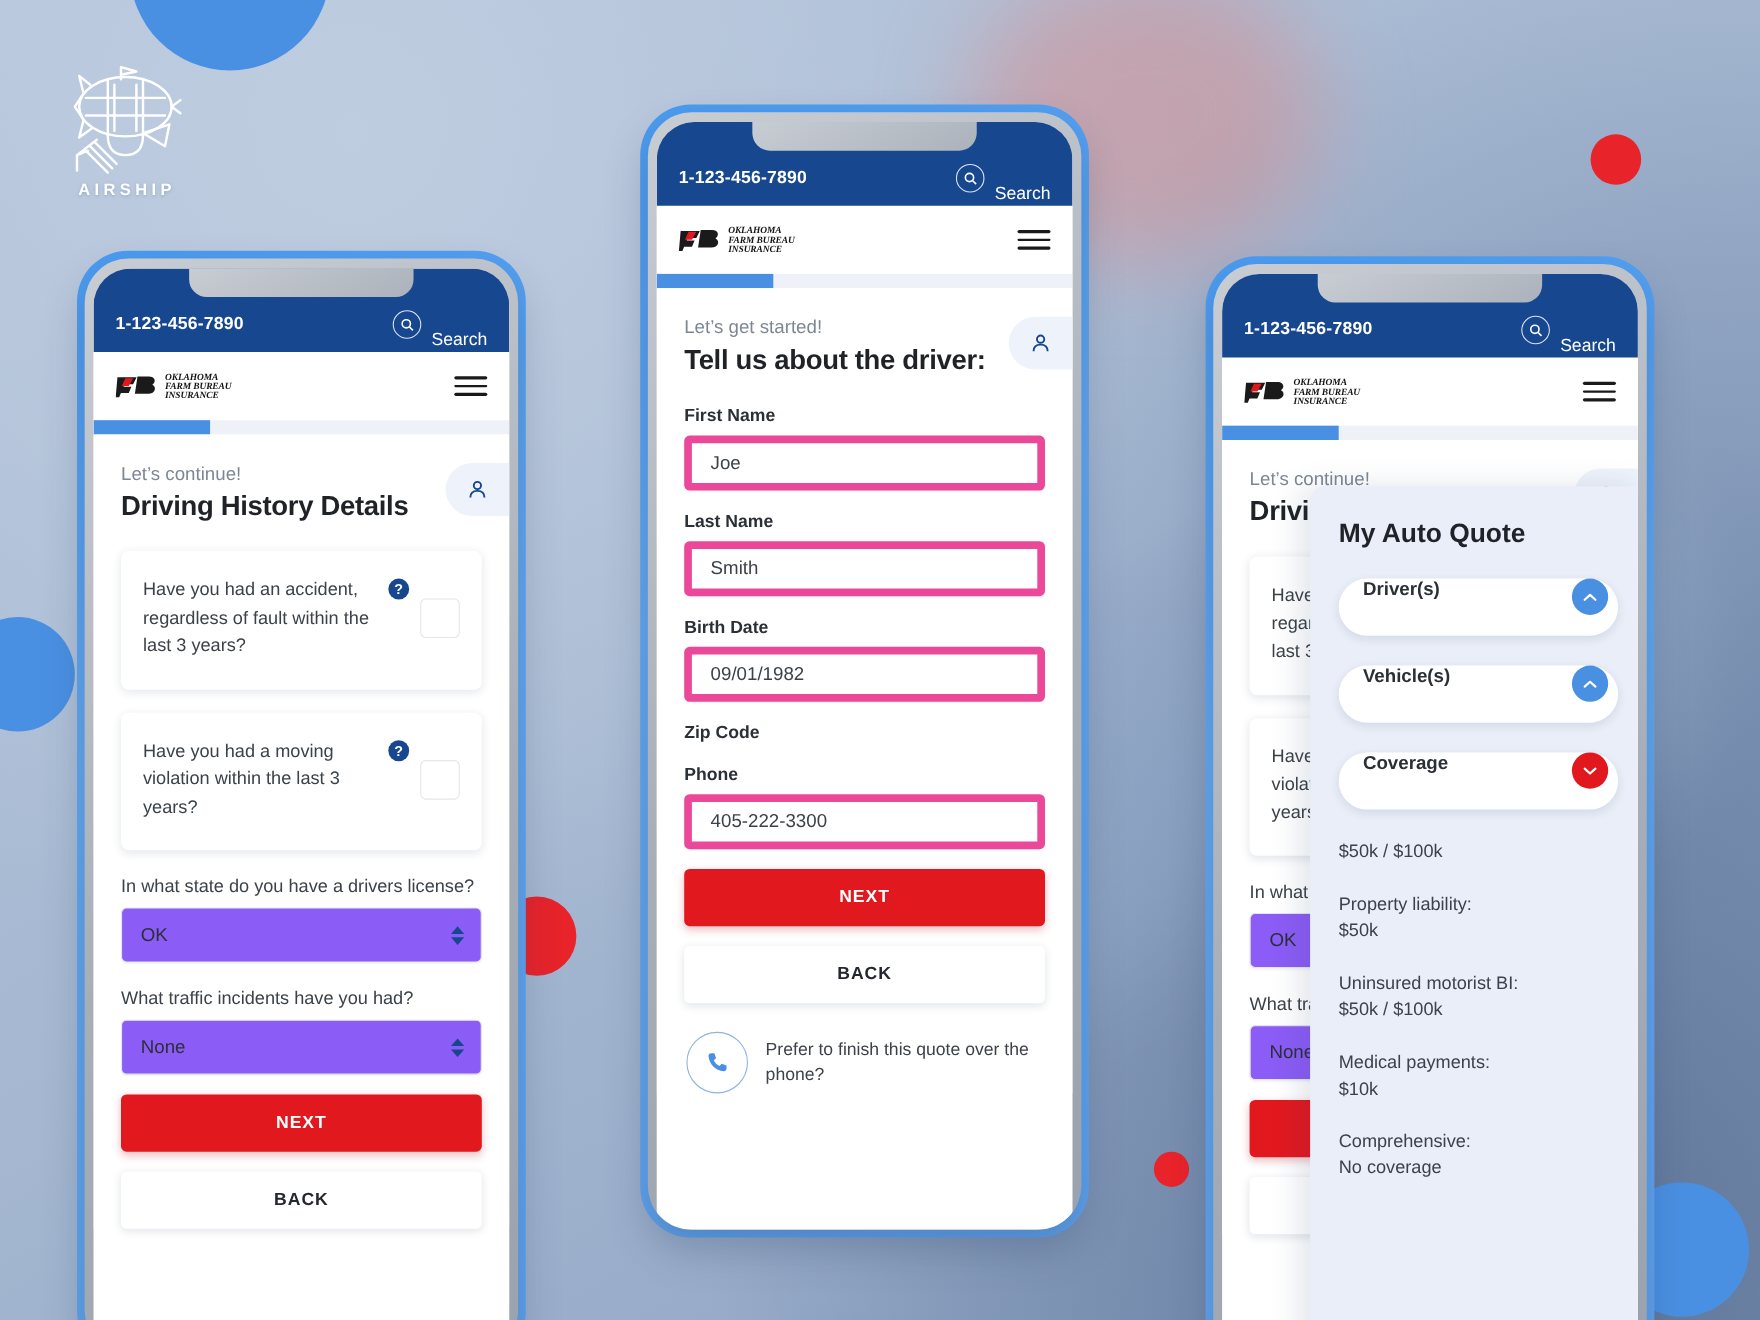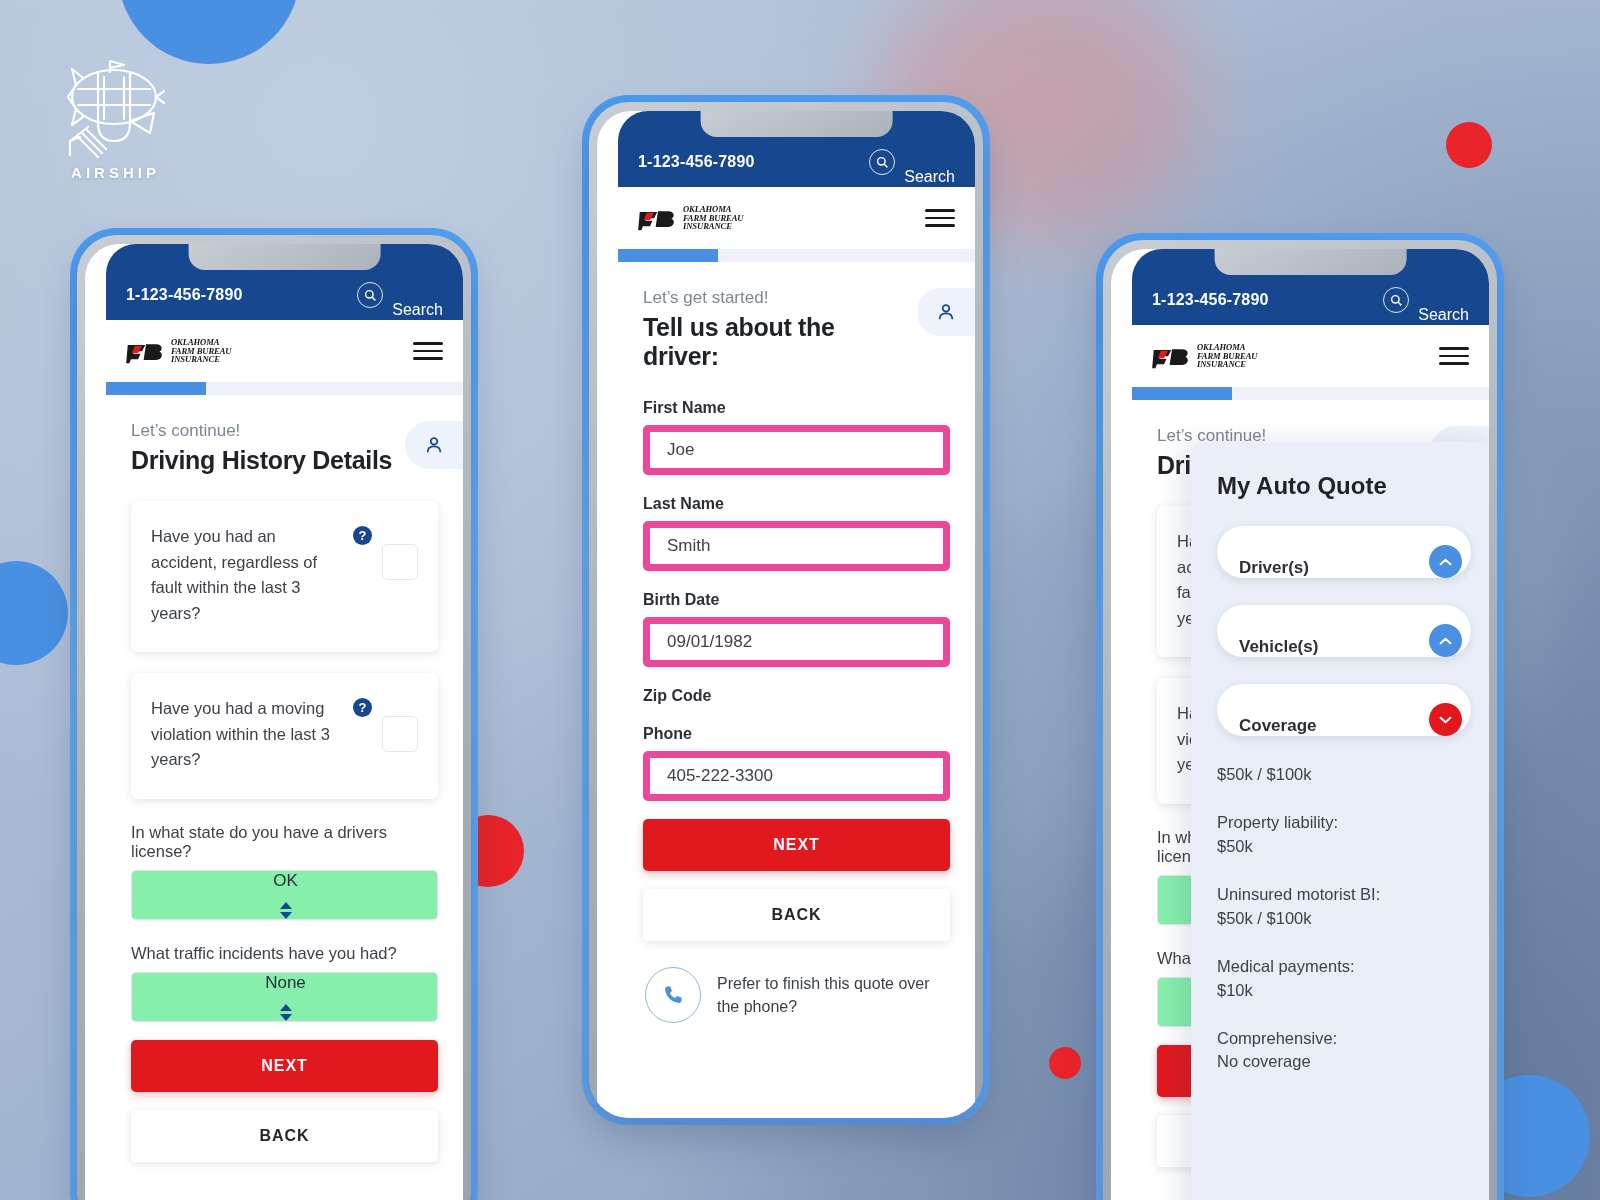--- a/index.html
+++ b/index.html
@@ -48,21 +48,21 @@
   .phone { position: absolute; border-radius: 46px; padding: 7px;
            background: linear-gradient(160deg,#4b9bf0,#63a8f2 40%,#5ea2ee); }
   .phone-bezel {
     border-radius: 40px; height: 100%; width: 100%;
     background: linear-gradient(150deg,#c8cdd4,#a8aeb7 55%,#9aa2ad);
     padding: 9px 8px 0 8px; overflow: hidden; position: relative;
     box-shadow: 0 18px 38px rgba(40,60,95,.28);
   }
   .screen {
     position: relative; height: 100%; width: 100%;
-    background: #ffffff; border-radius: 34px 34px 0 0; overflow: hidden; padding-left: 21px;
+    background: #ffffff; border-radius: 34px 34px 0 0; overflow: hidden;
   }
 
   .phone-left   { left: 70px;  top: 228px;  width: 408px; height: 1010px; }
   .phone-center { left: 582px; top: 95px;   width: 408px; height: 1030px; }
   .phone-right  { left: 1096px;top: 233px;  width: 408px; height: 1010px; }
 
   
   .topbar {
     position: relative; background: #17478f; color: #fff;
     height: 76px; border-radius: 30px 30px 0 0;
@@ -85,21 +85,21 @@
     border: 1.6px solid rgba(255,255,255,.85);
     display: flex; align-items: center; justify-content: center;
   }
   .search-label { font-size: 16px; font-weight: 400; margin-top: 29px; }
 
   
   .brandbar {
     height: 62px; background: #fff; display: flex;
     align-items: center; justify-content: space-between; padding: 0 20px;
   }
-  .logo { display: flex; align-items: flex-end; gap: 5px; }
+  .logo { display: flex; align-items: center; gap: 5px; }
   .logo-mark { width: 40px; height: 23px; }
   .logo-text { line-height: 1.02; }
   .logo-text span {
     display: block; font-family: "Liberation Serif", serif;
     font-weight: 700; font-style: italic; font-size: 8.6px;
     letter-spacing: -.1px; color: #141414;
   }
   .hamburger { width: 30px; display: flex; flex-direction: column; gap: 5px; }
   .hamburger i { display: block; height: 2.6px; background: #1a1a1a; border-radius: 2px; }
 
@@ -122,25 +122,24 @@
   .field-label { font-size: 16px; font-weight: 700; color: #2b2f36; margin: 20px 0 8px; }
   .field-label.first { margin-top: 28px; }
   .input-box {
     height: 50px; border: 7px solid #ec4899; border-radius: 5px;
     background: #fff; display: flex; align-items: center; padding: 0 17px;
     font-size: 17px; color: #3c4249;
     box-shadow: 0 1px 2px rgba(25,40,70,.05);
   }
   .q-label { font-size: 16.5px; color: #3c4249; margin: 24px 0 9px; }
   .select-box {
-    height: 50px; border: 1px solid #e3e6ea; border-radius: 5px; background: #86efac;
+    height: 50px; border: 1px solid #e3e6ea; border-radius: 5px; background: #8b5cf6;
     display: flex; align-items: center; justify-content: space-between;
     padding: 0 15px 0 17px; font-size: 17px; color: #2b2f36;
     box-shadow: 0 1px 2px rgba(25,40,70,.05);
-    flex-direction: column;
   }
   .stepper { display: flex; flex-direction: column; gap: 3px; }
   .stepper i { width: 0; height: 0; border-left: 6px solid transparent; border-right: 6px solid transparent; }
   .stepper i.up   { border-bottom: 7px solid #17478f; }
   .stepper i.down { border-top: 7px solid #17478f; }
 
   .qcard {
     background: #fff; border-radius: 7px; padding: 23px 20px 26px;
     box-shadow: 0 2px 9px rgba(35,55,95,.13);
     margin-bottom: 21px; display: flex; align-items: flex-start; gap: 10px;
@@ -174,21 +173,21 @@
   
   .quote-panel {
     position: absolute; left: 80px; top: 193px; right: -8px; bottom: -30px;
     background: #e9eef8; border-radius: 14px 0 0 0;
     padding: 30px 26px 0 26px;
     box-shadow: -10px 0 26px rgba(40,60,100,.13);
   }
   .quote-title { font-size: 24px; font-weight: 700; color: #1f2328; margin-bottom: 26px; }
   .quote-row {
     height: 52px; background: #fff; border-radius: 26px;
-    display: flex; align-items: flex-end; justify-content: space-between;
+    display: flex; align-items: flex-start; justify-content: space-between;
     padding: 0 9px 0 22px; margin-bottom: 27px;
     box-shadow: 0 3px 9px rgba(40,60,100,.12);
   }
   .quote-row-label { font-size: 17px; font-weight: 700; color: #2b2f36; }
   .chev {
     width: 33px; height: 33px; border-radius: 50%;
     display: flex; align-items: center; justify-content: center; flex: 0 0 auto;
   }
   .chev-up   { background: #4a90e2; }
   .chev-down { background: #e2181f; }

